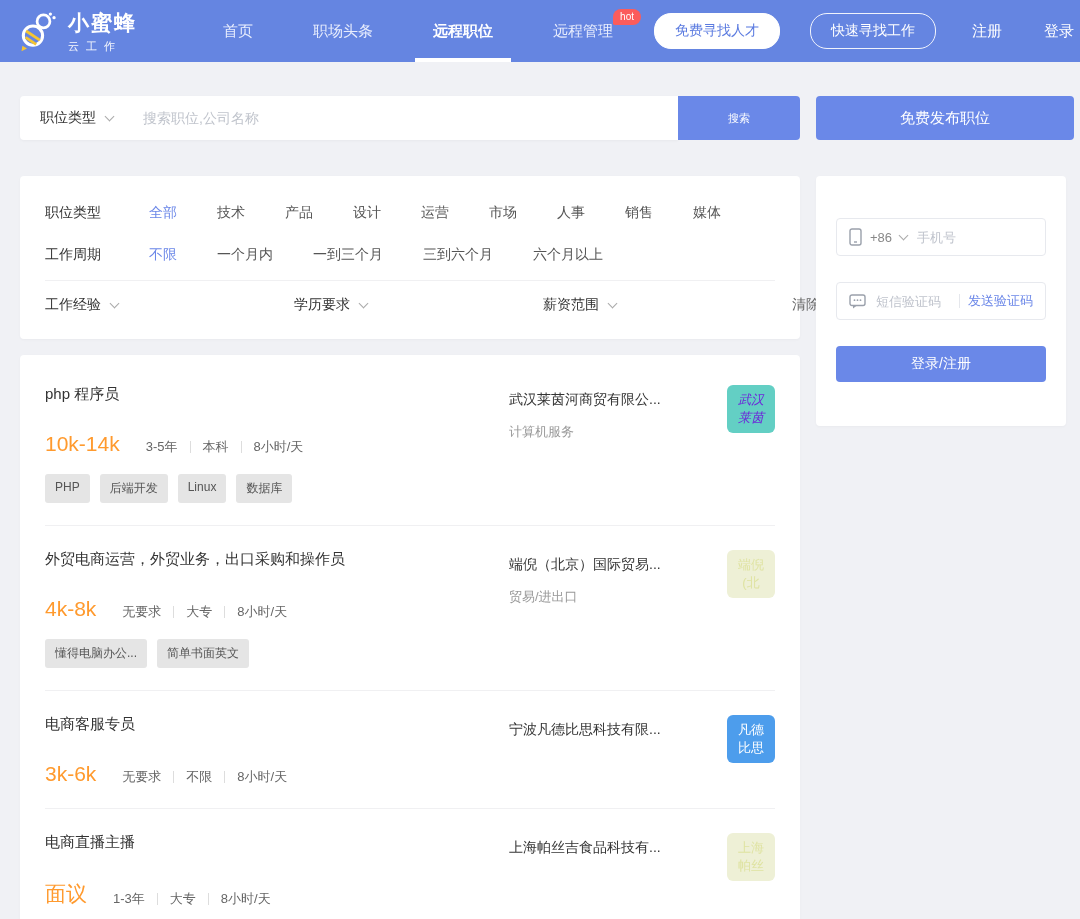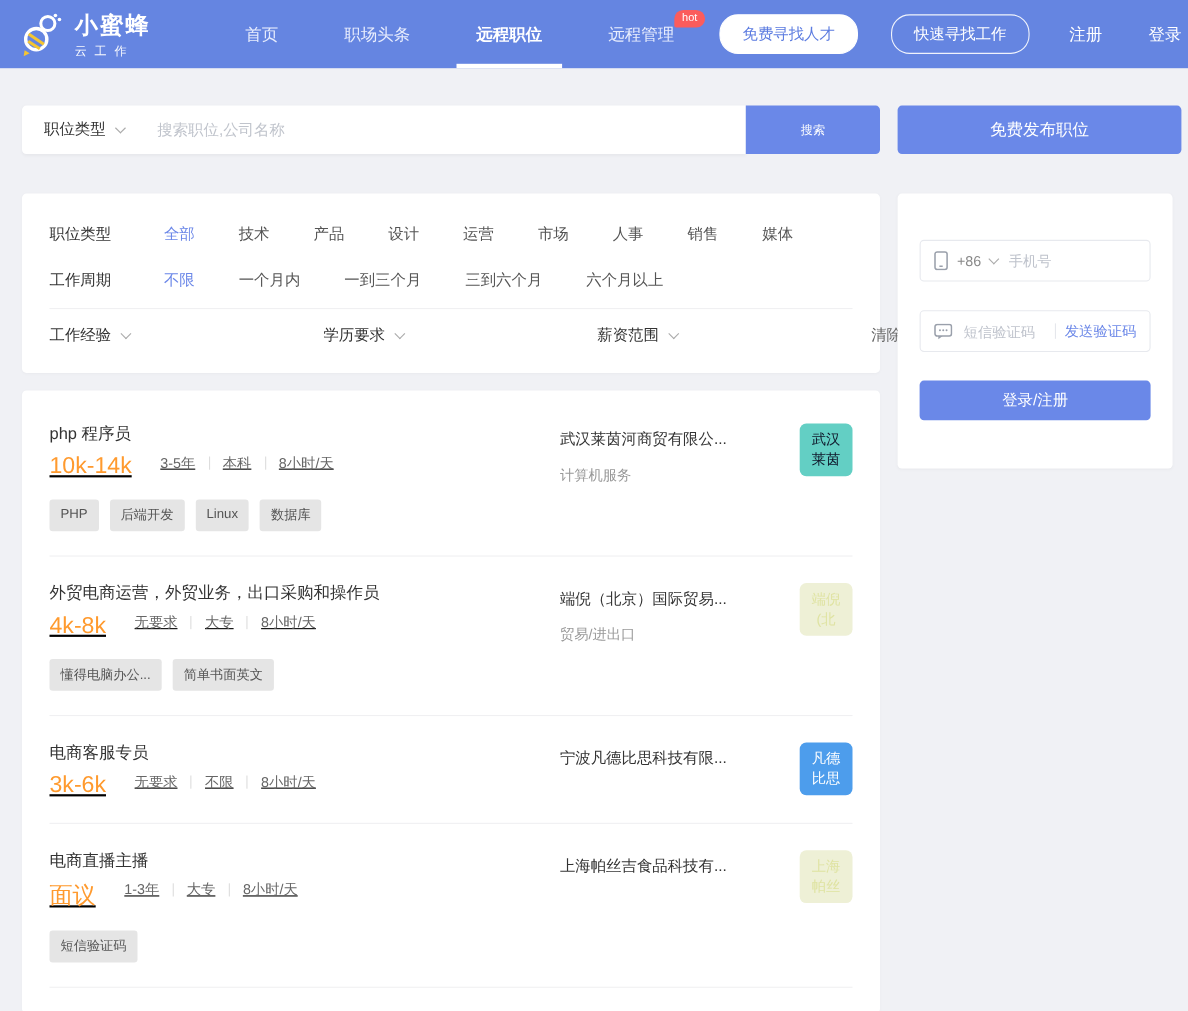--- a/index.html
+++ b/index.html
@@ -49,21 +49,21 @@
   .filter-divider { border-top:1px solid #f0f0f2; margin:4px 0 0; }
   .filter-bottom { display:flex; align-items:center; height:40px; margin-top:4px; }
   .filter-dropdown { display:flex; align-items:center; gap:10px; font-size:14px; color:#333; cursor:pointer; margin-right:176px; white-space:nowrap; }
   .clear-all { margin-left:auto; font-size:14px; color:#666; cursor:pointer; white-space:nowrap; }
 
   
   .jobs-card { background:#fff; border-radius:4px; margin-top:16px; padding:6px 25px 0; min-height:566px; box-shadow:0 1px 3px rgba(0,0,0,.03); }
   .job { display:flex; padding:24px 0 22px; border-bottom:1px solid #f0f0f2; cursor:pointer; }
   .job-left { flex:1; min-width:0; }
   .job-title { font-size:15px; color:#333; }
-  .job-salary-row { display:flex; align-items:flex-start; margin-top:8px;text-decoration:underline; }
+  .job-salary-row { display:flex; align-items:flex-end; margin-top:28px; }
   .salary { font-size:21px; color:#ff9a2e; margin-right:26px; white-space:nowrap; }
   .meta { display:flex; align-items:center; font-size:13px; color:#666; }
   .meta .sep { width:1px; height:12px; background:#ddd; margin:0 12px; align-self:center; }
   .job-tags { display:flex; gap:10px; margin-top:18px; }
   .job-tag { background:#e5e5e5; color:#555; font-size:12px; padding:6px 10px; border-radius:3px; white-space:nowrap; }
   .job-company { width:218px; padding-top:6px; flex-shrink:0; }
   .company-name { font-size:14px; color:#333; white-space:nowrap; overflow:hidden; }
   .company-industry { font-size:13px; color:#999; margin-top:14px; }
   .job-logo { width:48px; height:48px; border-radius:6px; flex-shrink:0; display:flex; flex-direction:column; align-items:center; justify-content:center; font-size:13px; line-height:1.35; }
 
@@ -194,21 +194,21 @@
               <span class="job-tag">PHP</span>
               <span class="job-tag">后端开发</span>
               <span class="job-tag">Linux</span>
               <span class="job-tag">数据库</span>
             </div>
     </div>
     <div class="job-company">
       <div class="company-name">武汉莱茵河商贸有限公...</div>
       <div class="company-industry">计算机服务</div>
     </div>
-    <div class="job-logo" style="background: rgb(99, 207, 196); color: #0f172a;">
+    <div class="job-logo" style="background: rgb(99, 207, 196); color: #6d28d9; font-style: italic;">
             <span>武汉</span>
             <span>莱茵</span>
           </div>
   </div>
 
   <div class="job">
     <div class="job-left">
       <div class="job-title">外贸电商运营，外贸业务，出口采购和操作员</div>
       <div class="job-salary-row">
         <span class="salary">4k-8k</span>

